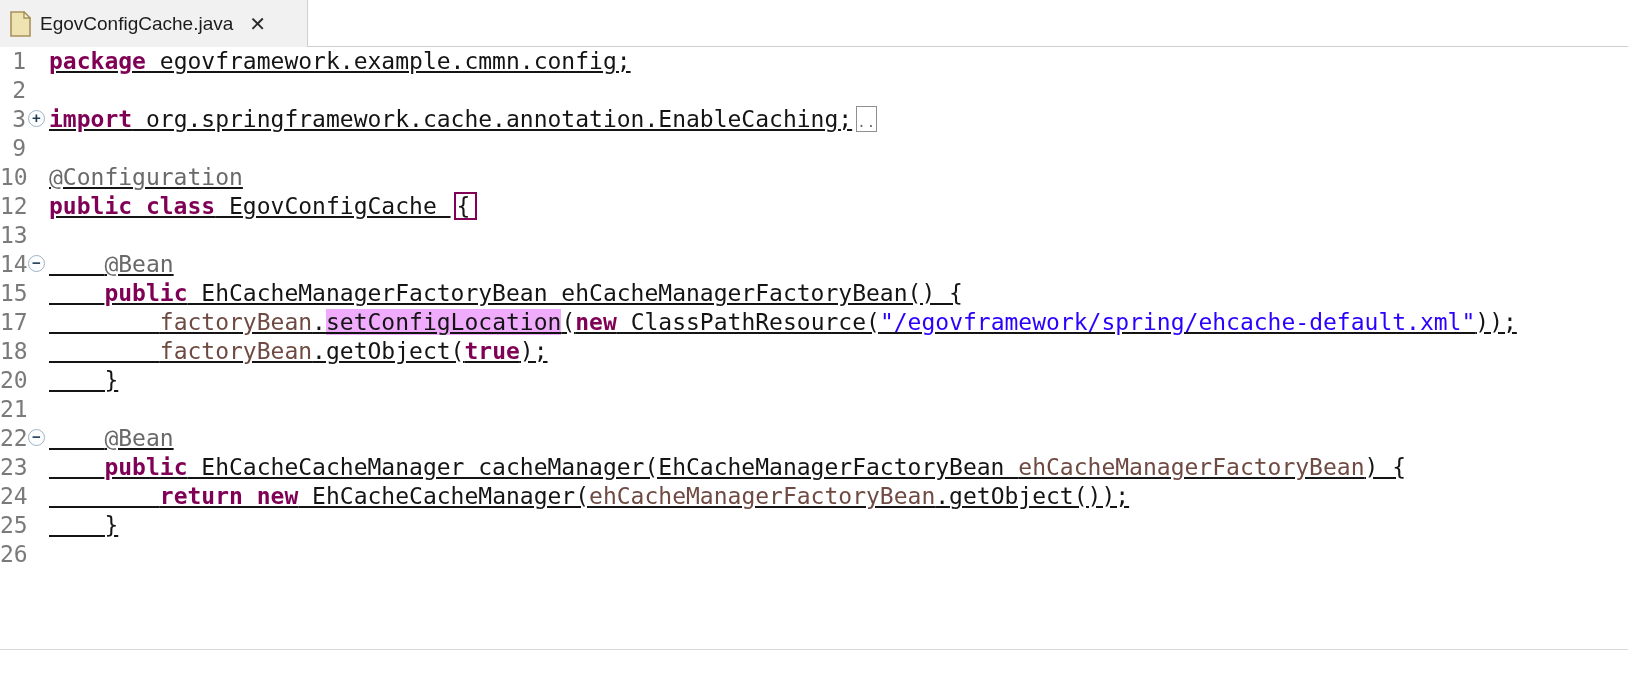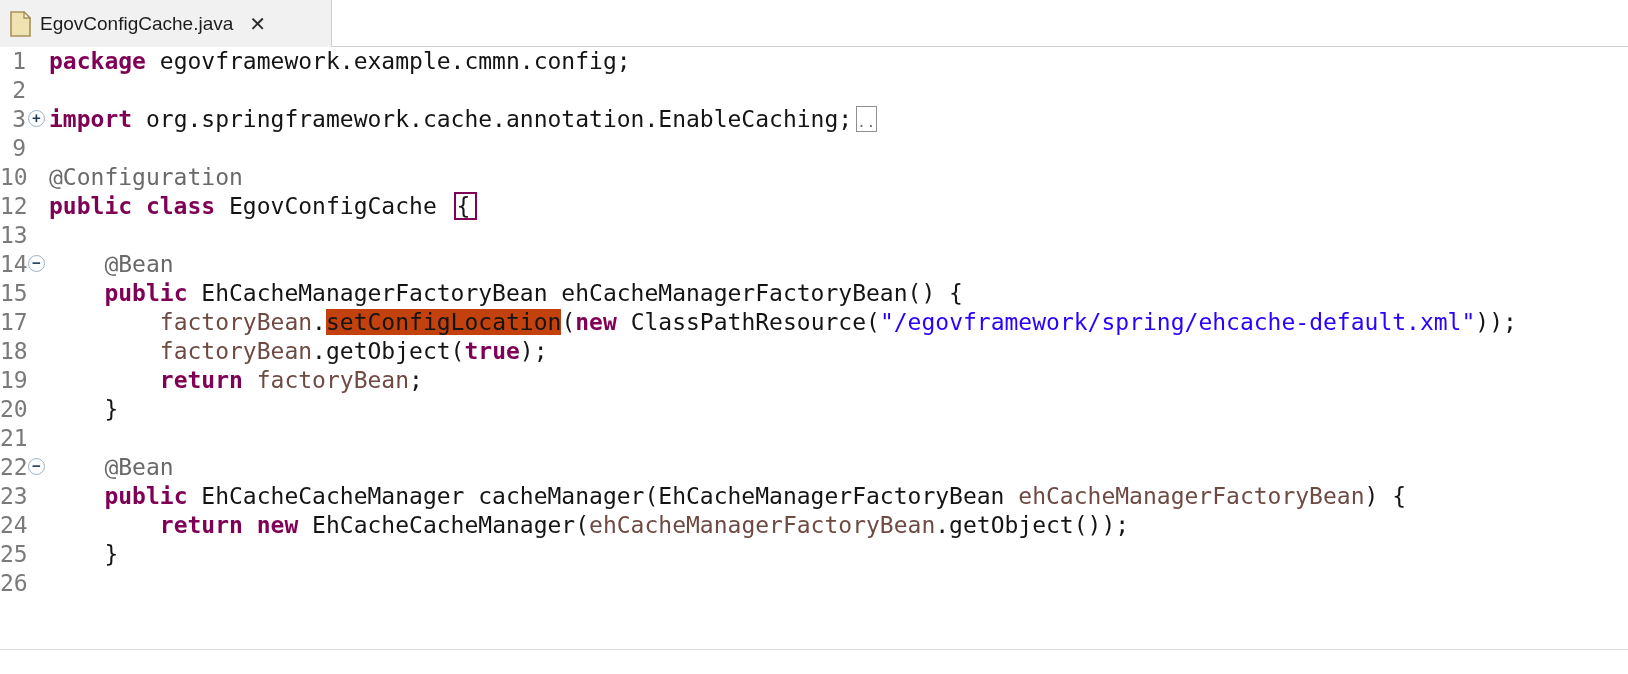--- a/index.html
+++ b/index.html
@@ -2,21 +2,21 @@
 <html><head>
 <meta charset="utf-8">
 <style>
   * { box-sizing: border-box; margin: 0; padding: 0; }
   html, body { width: 1628px; height: 674px; background: #ffffff; overflow: hidden; }
   body { font-family: "Liberation Sans", sans-serif; }
 
   
   .tabbar { display: flex; height: 47px; width: 100%; }
   .tab {
-    width: 332px; height: 47px; background: #f1f1f1;
+    width: 308px; height: 47px; background: #f1f1f1;
     display: flex; align-items: center; padding: 0 14px 0 10px;
     border-right: 1px solid #cfcfcf; cursor: pointer;
   }
   .file-icon { width: 21px; height: 26px; margin-right: 9px; flex: 0 0 auto; }
   .tab-title { font-size: 19px; color: #1c1c1c; margin-right: 14px; white-space: nowrap; }
   .tab-close { font-size: 20px; color: #2b2b2b; cursor: pointer; line-height: 1; padding: 2px; }
   .tabbar-rest { flex: 1; background: #ffffff; border-bottom: 1px solid #cfcfcf; }
 
   
   .editor {
@@ -30,28 +30,28 @@
   }
   .lfold { width: 23px; flex: 0 0 auto; position: relative; }
   .fold-icon {
     position: absolute; left: 2px; top: 5px;
     width: 17px; height: 17px; border-radius: 50%;
     border: 1.5px solid #9fb2c4; background: #fbfdfe;
     color: #1d3a55; font-size: 15px; font-weight: bold;
     line-height: 13px; text-align: center;
     font-family: "Liberation Sans", sans-serif; cursor: pointer;
   }
-  .lcode { flex: 1; color: #141414; }
+  .lcode { flex: 1; color: #141414; text-decoration: underline; }
 
   .seg-d { color: #141414; }
   .seg-k { color: #7f0055; font-weight: bold; }
   .seg-a { color: #696969; margin-top: 48px; }
   .seg-s { color: #2a00ff; }
   .seg-v { color: #6e4a42; }
-  .seg-h { color: #141414; background: #c2410c; }
+  .seg-h { color: #141414; background: #f0abfc; }
   .seg-b {
     display: inline-block; color: #141414;
     border: 2px solid #7f0055; padding: 0 5px 0 1px; margin-left: 3px;
     line-height: 24px; height: 28px;
   }
   .seg-f {
     display: inline-block; width: 21px; height: 26px;
     border: 1px solid #8f8f8f; color: #6a6a6a;
     font-size: 14px; letter-spacing: 1px; text-align: center;
     line-height: 30px; margin-left: 4px; vertical-align: text-bottom;
@@ -82,21 +82,20 @@
       <div class="row"><span class="lnum">2</span><span class="lfold"></span><span class="lcode"></span></div>
       <div class="row"><span class="lnum">3</span><span class="lfold"><span class="fold-icon">+</span></span><span class="lcode"><span class="seg-k">import</span><span class="seg-d"> org.springframework.cache.annotation.EnableCaching;</span><span class="seg-f">..</span></span></div>
       <div class="row"><span class="lnum">9</span><span class="lfold"></span><span class="lcode"></span></div>
       <div class="row"><span class="lnum">10</span><span class="lfold"></span><span class="lcode"><span class="seg-a">@Configuration</span></span></div>
       <div class="row"><span class="lnum">12</span><span class="lfold"></span><span class="lcode"><span class="seg-k">public class</span><span class="seg-d"> EgovConfigCache </span><span class="seg-b">{</span></span></div>
       <div class="row"><span class="lnum">13</span><span class="lfold"></span><span class="lcode"></span></div>
       <div class="row"><span class="lnum">14</span><span class="lfold"><span class="fold-icon">−</span></span><span class="lcode"><span class="seg-d">    </span><span class="seg-a">@Bean</span></span></div>
       <div class="row"><span class="lnum">15</span><span class="lfold"></span><span class="lcode"><span class="seg-d">    </span><span class="seg-k">public</span><span class="seg-d"> EhCacheManagerFactoryBean ehCacheManagerFactoryBean() {</span></span></div>
       <div class="row"><span class="lnum">17</span><span class="lfold"></span><span class="lcode"><span class="seg-d">        </span><span class="seg-v">factoryBean</span><span class="seg-d">.</span><span class="seg-h">setConfigLocation</span><span class="seg-d">(</span><span class="seg-k">new</span><span class="seg-d"> ClassPathResource(</span><span class="seg-s">"/egovframework/spring/ehcache-default.xml"</span><span class="seg-d">));</span></span></div>
       <div class="row"><span class="lnum">18</span><span class="lfold"></span><span class="lcode"><span class="seg-d">        </span><span class="seg-v">factoryBean</span><span class="seg-d">.getObject(</span><span class="seg-k">true</span><span class="seg-d">);</span></span></div>
-      <div class="row"><span class="lnum">19</span><span class="lfold"></span><span class="lcode"><span class="seg-d">        </span><span class="seg-k">return</span><span class="seg-d"> </span><span class="seg-v">factoryBean</span><span class="seg-d">;</span></span></div>
       <div class="row"><span class="lnum">20</span><span class="lfold"></span><span class="lcode"><span class="seg-d">    }</span></span></div>
       <div class="row"><span class="lnum">21</span><span class="lfold"></span><span class="lcode"></span></div>
       <div class="row"><span class="lnum">22</span><span class="lfold"><span class="fold-icon">−</span></span><span class="lcode"><span class="seg-d">    </span><span class="seg-a">@Bean</span></span></div>
       <div class="row"><span class="lnum">23</span><span class="lfold"></span><span class="lcode"><span class="seg-d">    </span><span class="seg-k">public</span><span class="seg-d"> EhCacheCacheManager cacheManager(EhCacheManagerFactoryBean </span><span class="seg-v">ehCacheManagerFactoryBean</span><span class="seg-d">) {</span></span></div>
       <div class="row"><span class="lnum">24</span><span class="lfold"></span><span class="lcode"><span class="seg-d">        </span><span class="seg-k">return new</span><span class="seg-d"> EhCacheCacheManager(</span><span class="seg-v">ehCacheManagerFactoryBean</span><span class="seg-d">.getObject());</span></span></div>
       <div class="row"><span class="lnum">25</span><span class="lfold"></span><span class="lcode"><span class="seg-d">    }</span></span></div>
       <div class="row"><span class="lnum">26</span><span class="lfold"></span><span class="lcode"></span></div>
     </div>
 </div>
 <div class="editor-bottom-border"></div>

